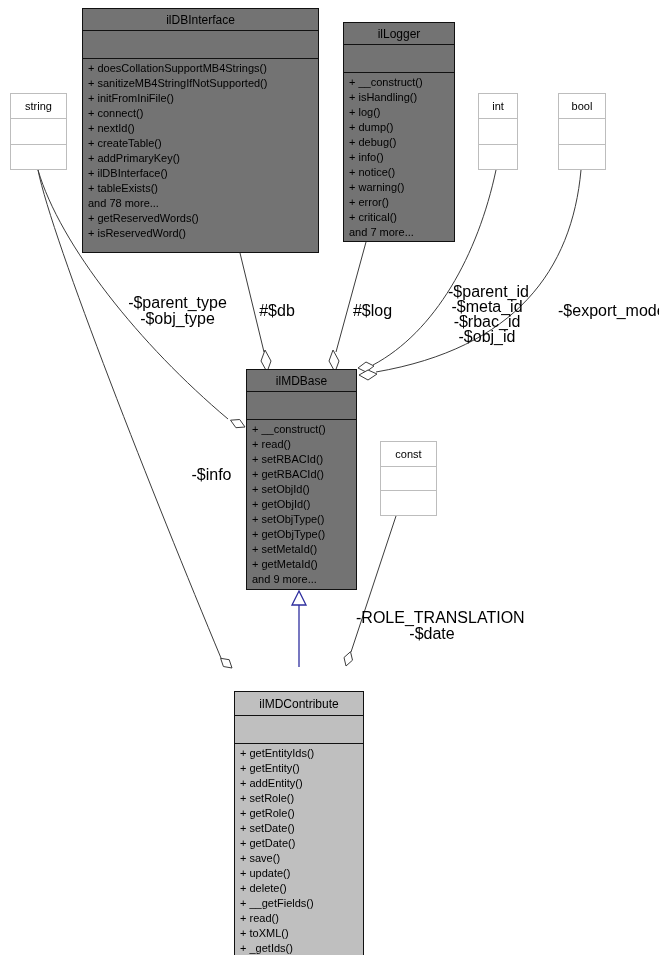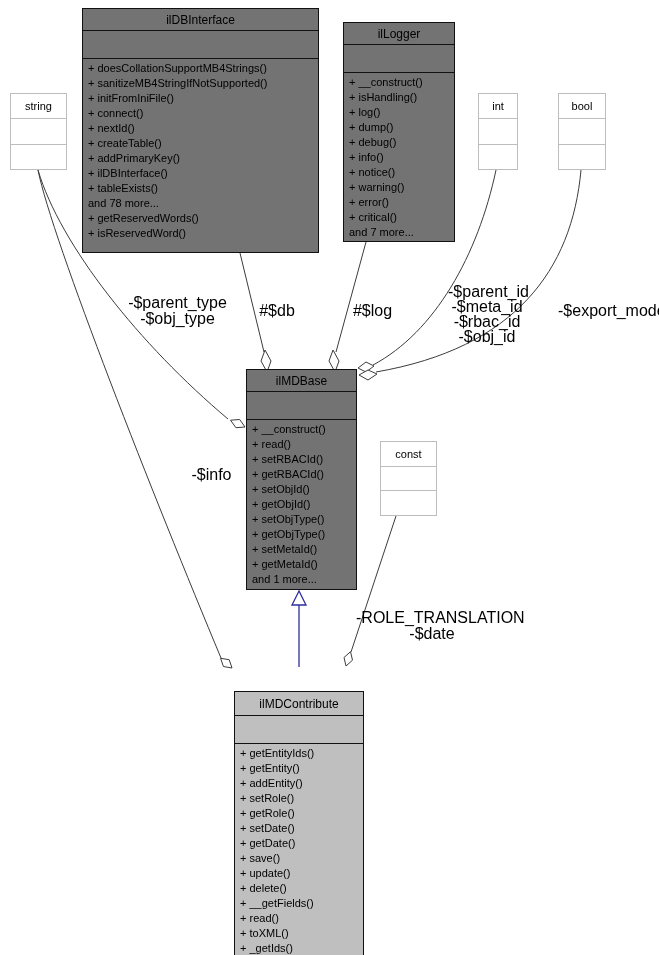--- a/index.html
+++ b/index.html
@@ -123,21 +123,21 @@
         <div>+ __construct()</div>
         <div>+ read()</div>
         <div>+ setRBACId()</div>
         <div>+ getRBACId()</div>
         <div>+ setObjId()</div>
         <div>+ getObjId()</div>
         <div>+ setObjType()</div>
         <div>+ getObjType()</div>
         <div>+ setMetaId()</div>
         <div>+ getMetaId()</div>
-        <div>and 1 more...</div>
+        <div>and 9 more...</div>
       </div>
   </div>
 
   <div class="typebox" style="left:380px;top:441px;width:57px;height:75px;">
     <div class="c">const</div>
     <div class="c"></div>
     <div class="c"></div>
   </div>
 
   <div class="uml gray" style="left:234px;top:667px;width:130px;height:280px;margin-top:24px;">

